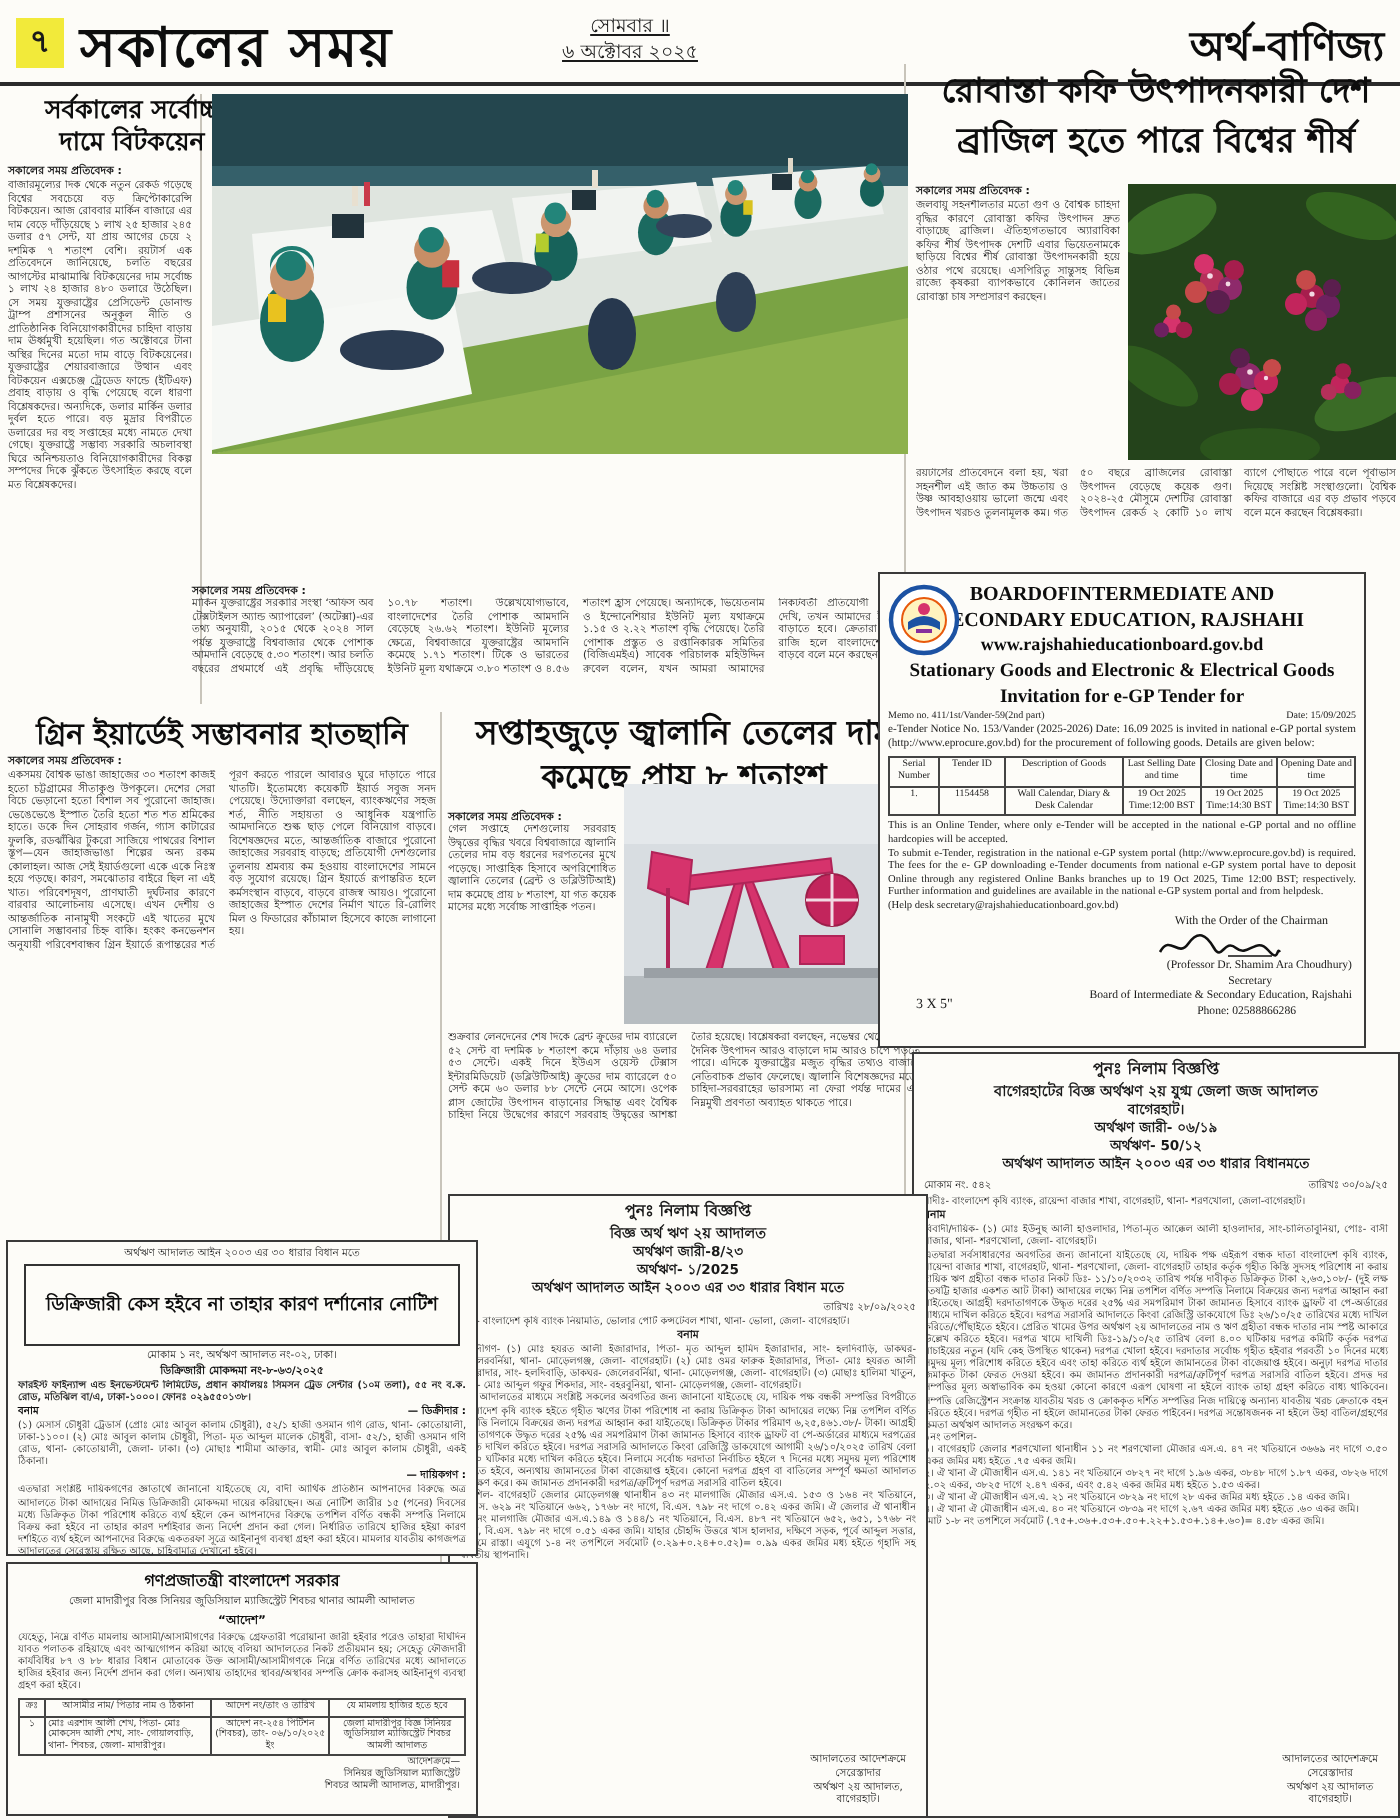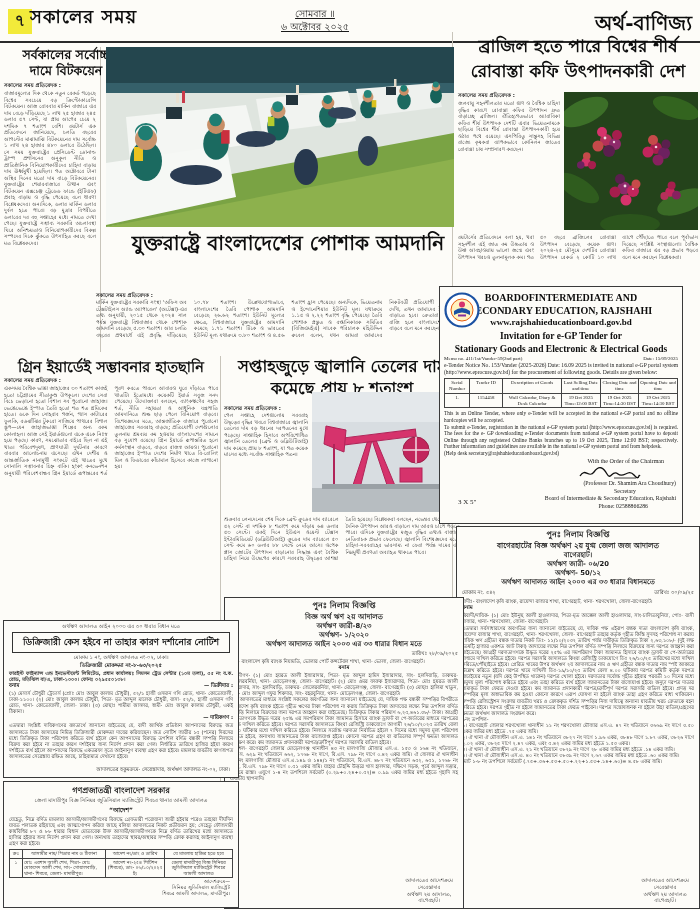--- a/index.html
+++ b/index.html
@@ -28,21 +28,21 @@
       padding:1px;text-align:center;font-weight:normal;vertical-align:top;}
   .sigblock{font-size:5.2px;line-height:1.3;text-align:center;}
 </style>
 </head>
 <body>
 
 <div id="paper">
 
   <div class="abs" style="left:8px;top:9px;width:24px;height:25px;background:#f2ea3a;
        display:flex;align-items:center;justify-content:center;font-size:16px;font-weight:bold;">৭</div>
-  <div class="abs hl" style="left:30px;top:3px;font-size:18px;letter-spacing:1px;">সকালের সময়</div>
+  <div class="abs hl" style="left:40px;top:3px;font-size:27px;letter-spacing:1px;">সকালের সময়</div>
   <div class="abs ctr" style="left:255px;top:8px;width:120px;font-size:9.5px;line-height:1.35;text-decoration:underline;">
     <div>সোমবার ॥</div>
     <div>৬ অক্টোবর ২০২৫</div>
   </div>
   <div class="abs hl rt" style="right:8px;top:8px;width:200px;font-size:20px;">অর্থ-বাণিজ্য</div>
   <div class="abs" style="left:0;top:41px;width:700px;height:2px;background:#2b2b2b;"></div>
 
   <div class="abs vrule" style="left:100px;top:47px;height:305px;"></div>
   <div class="abs vrule" style="left:220px;top:356px;height:550px;"></div>
   <div class="abs vrule" style="left:452px;top:32px;height:874px;"></div>
@@ -123,21 +123,20 @@
         <ellipse cx="236" cy="66" rx="14" ry="6" fill="#33445a"></ellipse>
         <ellipse cx="90" cy="128" rx="26" ry="10" fill="#2b3c52"></ellipse>
 
         <ellipse cx="200" cy="120" rx="12" ry="18" fill="#27384e"></ellipse>
         <ellipse cx="262" cy="104" rx="10" ry="15" fill="#2e3f55"></ellipse>
       </g>
     </svg>
   </div>
 
   <div class="abs hl ctr" style="left:96px;top:230px;width:384px;font-size:20px;line-height:1.3;">
-    <div>যুক্তরাষ্ট্রে বাংলাদেশের পোশাক আমদানি</div>
   </div>
   <div class="abs byline" style="left:96px;top:292px;width:180px;">সকালের সময় প্রতিবেদক :</div>
   <div class="abs tiny c4" style="left:96px;top:299px;width:384px;height:54px;">মার্কিন যুক্তরাষ্ট্রের সরকারি সংস্থা ‘অফিস অব টেক্সটাইলস অ্যান্ড অ্যাপারেল’ (অটেক্সা)-এর তথ্য অনুযায়ী, ২০১৫ থেকে ২০২৪ সাল পর্যন্ত যুক্তরাষ্ট্রে বিশ্ববাজার থেকে পোশাক আমদানি বেড়েছে ৫.৩০ শতাংশ। আর চলতি বছরের প্রথমার্ধে এই প্রবৃদ্ধি দাঁড়িয়েছে ১০.৭৮ শতাংশ। উল্লেখযোগ্যভাবে, বাংলাদেশের তৈরি পোশাক আমদানি বেড়েছে ২৬.৬২ শতাংশ। ইউনিট মূল্যের ক্ষেত্রে, বিশ্ববাজারে যুক্তরাষ্ট্রের আমদানি কমেছে ১.৭১ শতাংশ। টিকে ও ভারতের ইউনিট মূল্য যথাক্রমে ৩.৮০ শতাংশ ও ৪.৫৬ শতাংশ হ্রাস পেয়েছে। অন্যদিকে, ভিয়েতনাম ও ইন্দোনেশিয়ার ইউনিট মূল্য যথাক্রমে ১.১৫ ও ২.২২ শতাংশ বৃদ্ধি পেয়েছে। তৈরি পোশাক প্রস্তুত ও রপ্তানিকারক সমিতির (বিজিএমইএ) সাবেক পরিচালক মহিউদ্দিন রুবেল বলেন, যখন আমরা আমাদের নিকটবর্তী প্রতিযোগী দেশের পরিসংখ্যান দেখি, তখন আমাদের ইউনিট মূল্য আরও বাড়াতে হবে। ক্রেতারা সঠিক মূল্য দিতে রাজি হলে বাংলাদেশের রপ্তানি আরও বাড়বে বলে মনে করছেন সংশ্লিষ্টরা।</div>
 
   <div class="abs hl ctr" style="left:3px;top:356px;width:216px;font-size:14.5px;">গ্রিন ইয়ার্ডেই সম্ভাবনার হাতছানি</div>
   <div class="abs byline" style="left:4px;top:377px;width:214px;">সকালের সময় প্রতিবেদক :</div>
   <div class="abs tiny c2" style="left:4px;top:385px;width:214px;height:232px;">একসময় বৈশ্বিক ভাঙা জাহাজের ৩০ শতাংশ কাজই হতো চট্টগ্রামের সীতাকুণ্ড উপকূলে। দেশের সেরা বিচে ভেড়ানো হতো বিশাল সব পুরোনো জাহাজ। ভেঙেভেঙে ইস্পাত তৈরি হতো শত শত শ্রমিকের হাতে। ডকে দিন সোহরাব গর্জন, গ্যাস কাটারের ফুলকি, রডঝাঁঝির টুকরো সাজিয়ে পাথরের বিশাল স্তূপ—যেন জাহাজভাঙা শিল্পের অন্য রকম কোলাহল। আজ সেই ইয়ার্ডগুলো একে একে নিঃস্ব হয়ে পড়ছে। কারণ, সমঝোতার বাইরে ছিল না এই খাত। পরিবেশদূষণ, প্রাণঘাতী দুর্ঘটনার কারণে বারবার আলোচনায় এসেছে। এখন দেশীয় ও আন্তর্জাতিক নানামুখী সংকটে এই খাতের মুখে সোনালি সম্ভাবনার চিহ্ন বাকি। হংকং কনভেনশন অনুযায়ী পরিবেশবান্ধব গ্রিন ইয়ার্ডে রূপান্তরের শর্ত পূরণ করতে পারলে আবারও ঘুরে দাঁড়াতে পারে খাতটি। ইতোমধ্যে কয়েকটি ইয়ার্ড সবুজ সনদ পেয়েছে। উদ্যোক্তারা বলছেন, ব্যাংকঋণের সহজ শর্ত, নীতি সহায়তা ও আধুনিক যন্ত্রপাতি আমদানিতে শুল্ক ছাড় পেলে বিনিয়োগ বাড়বে। বিশেষজ্ঞদের মতে, আন্তর্জাতিক বাজারে পুরোনো জাহাজের সরবরাহ বাড়ছে; প্রতিযোগী দেশগুলোর তুলনায় শ্রমব্যয় কম হওয়ায় বাংলাদেশের সামনে বড় সুযোগ রয়েছে। গ্রিন ইয়ার্ডে রূপান্তরিত হলে কর্মসংস্থান বাড়বে, বাড়বে রাজস্ব আয়ও। পুরোনো জাহাজের ইস্পাত দেশের নির্মাণ খাতে রি-রোলিং মিল ও ফিডারের কাঁচামাল হিসেবে কাজে লাগানো হয়।</div>
 
   <div class="abs hl ctr" style="left:224px;top:356px;width:236px;font-size:16.5px;line-height:1.35;">
     <div>সপ্তাহজুড়ে জ্বালানি তেলের দাম</div>
@@ -162,22 +161,22 @@
       <circle cx="104" cy="58" r="13" fill="#c2255c" stroke="#9c1f4a"></circle>
       <line x1="104" y1="45" x2="104" y2="71" stroke="#f1dbe4" stroke-width="1.5"></line>
       <line x1="91" y1="58" x2="117" y2="58" stroke="#f1dbe4" stroke-width="1.5"></line>
       <line x1="22" y1="52" x2="22" y2="96" stroke="#b02458" stroke-width="2"></line>
       <rect x="10" y="92" width="120" height="5" fill="#9aa0a5"></rect>
     </svg>
   </div>
   <div class="abs tiny c2" style="left:224px;top:516px;width:236px;height:76px;">শুক্রবার লেনদেনের শেষ দিকে ব্রেন্ট ক্রুডের দাম ব্যারেলে ৫২ সেন্ট বা দশমিক ৮ শতাংশ কমে দাঁড়ায় ৬৪ ডলার ৫৩ সেন্টে। একই দিনে ইউএস ওয়েস্ট টেক্সাস ইন্টারমিডিয়েট (ডব্লিউটিআই) ক্রুডের দাম ব্যারেলে ৫০ সেন্ট কমে ৬০ ডলার ৮৮ সেন্টে নেমে আসে। ওপেক প্লাস জোটের উৎপাদন বাড়ানোর সিদ্ধান্ত এবং বৈশ্বিক চাহিদা নিয়ে উদ্বেগের কারণে সরবরাহ উদ্বৃত্তের আশঙ্কা তৈরি হয়েছে। বিশ্লেষকরা বলছেন, নভেম্বর থেকে জোটটি দৈনিক উৎপাদন আরও বাড়ালে দাম আরও চাপে পড়তে পারে। এদিকে যুক্তরাষ্ট্রের মজুত বৃদ্ধির তথ্যও বাজারে নেতিবাচক প্রভাব ফেলেছে। জ্বালানি বিশেষজ্ঞদের মতে, চাহিদা-সরবরাহের ভারসাম্য না ফেরা পর্যন্ত দামের এই নিম্নমুখী প্রবণতা অব্যাহত থাকতে পারে।</div>
 
   <div class="abs hl ctr" style="left:458px;top:34px;width:240px;font-size:17px;line-height:1.45;">
+    <div>রোবাস্তা কফি উৎপাদনকারী দেশ</div>
     <div>ব্রাজিল হতে পারে বিশ্বের শীর্ষ</div>
-    <div>রোবাস্তা কফি উৎপাদনকারী দেশ</div>
   </div>
   <div class="abs byline" style="left:458px;top:92px;width:104px;">সকালের সময় প্রতিবেদক :</div>
   <div class="abs tiny" style="left:458px;top:100px;width:102px;height:130px;">জলবায়ু সহনশীলতার মতো গুণ ও বৈশ্বিক চাহিদা বৃদ্ধির কারণে রোবাস্তা কফির উৎপাদন দ্রুত বাড়াচ্ছে ব্রাজিল। ঐতিহ্যগতভাবে অ্যারাবিকা কফির শীর্ষ উৎপাদক দেশটি এবার ভিয়েতনামকে ছাড়িয়ে বিশ্বের শীর্ষ রোবাস্তা উৎপাদনকারী হয়ে ওঠার পথে রয়েছে। এসপিরিতু সান্তুসহ বিভিন্ন রাজ্যে কৃষকরা ব্যাপকভাবে কোনিলন জাতের রোবাস্তা চাষ সম্প্রসারণ করছেন।</div>
 
   <div class="abs" style="left:564px;top:92px;width:134px;height:138px;">
     <svg width="134" height="138" viewBox="0 0 134 138" preserveAspectRatio="none">
       <rect width="134" height="138" fill="#24431b"></rect>
       <ellipse cx="20" cy="20" rx="26" ry="12" fill="#3c6f28" transform="rotate(-24 20 20)"></ellipse>
       <ellipse cx="112" cy="16" rx="24" ry="10" fill="#33641f" transform="rotate(18 112 16)"></ellipse>
       <ellipse cx="14" cy="96" rx="24" ry="10" fill="#2f5c1e" transform="rotate(32 14 96)"></ellipse>
@@ -239,22 +238,22 @@
         <circle cx="18" cy="12.5" r="3" fill="#d6336c"></circle>
         <rect x="14" y="22.5" width="8" height="2" fill="#862e9c"></rect>
       </svg>
     </div>
     <div class="ctr hl" style="margin-top:5px;font-size:10px;line-height:1.25;font-family:'Liberation Serif',serif;">
       <div>BOARDOFINTERMEDIATE AND</div>
       <div>SECONDARY EDUCATION, RAJSHAHI</div>
       <div style="font-size:9px;">www.rajshahieducationboard.gov.bd</div>
     </div>
     <div class="ctr hl" style="margin-top:2px;font-size:9.5px;line-height:1.3;">
+      <div>Stationary Goods and Electronic &amp; Electrical Goods</div>
       <div>Invitation for e-GP Tender for</div>
-      <div>Stationary Goods and Electronic &amp; Electrical Goods</div>
     </div>
     <div style="display:flex;justify-content:space-between;padding:1px 4px;font-size:5px;">
       <span>Memo no. 411/1st/Vander-59(2nd part)</span>
       <span>Date: 15/09/2025</span>
     </div>
     <div class="tiny serif" style="padding:0 4px;font-size:5.6px;">e-Tender Notice No. 153/Vander (2025-2026) Date: 16.09 2025 is invited in national e-GP portal system (http://www.eprocure.gov.bd) for the procurement of following goods. Details are given below:</div>
     <table class="tnd" style="margin:2px 4px;width:calc(100% - 8px);">
       <tbody>
           <tr>
         <th style="width:22px;">Serial Number</th>
@@ -290,21 +289,21 @@
       <div>Board of Intermediate &amp; Secondary Education, Rajshahi</div>
       <div style="padding-right:28px;">Phone: 02588866286</div>
     </div>
   </div>
   <div class="abs serif" style="left:458px;top:498px;font-size:7px;">3 X 5"</div>
 
   <div class="abs box" style="left:456px;top:526px;width:242px;height:381px;">
     <div class="noticehead" style="margin-top:3px;font-size:8px;">পুনঃ নিলাম বিজ্ঞপ্তি</div>
     <div class="noticehead" style="font-size:7.3px;">বাগেরহাটের বিজ্ঞ অর্থঋণ ২য় যুগ্ম জেলা জজ আদালত</div>
     <div class="noticehead" style="font-size:6.8px;">বাগেরহাট।</div>
-    <div class="noticehead" style="font-size:6.8px;">অর্থঋণ জারী- ০৬/20</div>
+    <div class="noticehead" style="font-size:6.8px;">অর্থঋণ জারী- ০৬/১৯</div>
     <div class="noticehead" style="font-size:6.8px;">অর্থঋণ- 50/১২</div>
     <div class="noticehead" style="font-size:6.8px;">অর্থঋণ আদালত আইন ২০০৩ এর ৩৩ ধারার বিধানমতে</div>
     <div style="display:flex;justify-content:space-between;padding:2px 5px 0;font-size:5px;">
       <span>মোকাম নং. ৫৪২</span>
       <span>তারিখঃ ৩০/০৯/২৫</span>
     </div>
     <div class="tiny2" style="padding:1px 5px 0;">বাদীঃ- বাংলাদেশ কৃষি ব্যাংক, রায়েন্দা বাজার শাখা, বাগেরহাট, থানা- শরণখোলা, জেলা-বাগেরহাট।</div>
     <div class="hl" style="padding:0 5px;font-size:5.4px;">বনাম</div>
     <div class="tiny2" style="padding:0 5px;height:284px;white-space:pre-line;">বিবাদী/দায়িক- (১) মোঃ ইউনুছ আলী হাওলাদার, পিতা-মৃত আক্কেল আলী হাওলাদার, সাং-চালিতাবুনিয়া, পোঃ- বাসী বাজার, থানা- শরণখোলা, জেলা- বাগেরহাট।
 এতদ্বারা সর্বসাধারণের অবগতির জন্য জানানো যাইতেছে যে, দায়িক পক্ষ এইরূপ বন্ধক দাতা বাংলাদেশ কৃষি ব্যাংক, রায়েন্দা বাজার শাখা, বাগেরহাট, থানা- শরণখোলা, জেলা- বাগেরহাট তাহার কর্তৃক গৃহীত কিস্তি সুদসহ পরিশোধ না করায় দায়িক ঋণ গ্রহীতা বন্ধক দাতার নিকট ডিঃ- ১১/১০/২০৩২ তারিখ পর্যন্ত দাবীকৃত ডিক্রিকৃত টাকা ২,৬৩,১০৮/- (দুই লক্ষ তেষট্টি হাজার একশত আট টাকা) আদায়ের লক্ষ্যে নিম্ন তপশিল বর্ণিত সম্পত্তি নিলামে বিক্রয়ের জন্য দরপত্র আহ্বান করা যাইতেছে। আগ্রহী দরদাতাগণকে উদ্ধৃত দরের ২৫% এর সমপরিমাণ টাকা জামানত হিসাবে ব্যাংক ড্রাফট বা পে-অর্ডারের মাধ্যমে দাখিল করিতে হইবে। দরপত্র সরাসরি আদালতে কিংবা রেজিস্ট্রি ডাকযোগে ডিঃ ২৬/১০/২৫ তারিখের মধ্যে দাখিল করিতে/পৌঁছাইতে হইবে। প্রেরিত খামের উপর অর্থঋণ ২য় আদালতের নাম ও ঋণ গ্রহীতা বন্ধক দাতার নাম স্পষ্ট আকারে উল্লেখ করিতে হইবে। দরপত্র খামে দাখিলী ডিঃ-১৯/১০/২৫ তারিখ বেলা ৪.০০ ঘটিকায় দরপত্র কমিটি কর্তৃক দরপত্র যাচাইয়ের নতুন (যদি কেহ উপস্থিত থাকেন) দরপত্র খোলা হইবে। দরদাতার সর্বোচ্চ গৃহীত হইবার পরবর্তী ১০ দিনের মধ্যে সমুদয় মূল্য পরিশোধ করিতে হইবে এবং তাহা করিতে ব্যর্থ হইলে জামানতের টাকা বাজেয়াপ্ত হইবে। অনুঢ়া দরপত্র দাতার জমাকৃত টাকা ফেরত দেওয়া হইবে। কম জামানত প্রদানকারী দরপত্র/ত্রুটিপূর্ণ দরপত্র সরাসরি বাতিল হইবে। প্রদত্ত দর সম্পত্তির মূল্য অস্বাভাবিক কম হওয়া কোনো কারণে এরূপ ঘোষণা না হইলে ব্যাংক তাহা গ্রহণ করিতে বাধ্য থাকিবেন। সম্পত্তি রেজিস্ট্রেশন সংক্রান্ত যাবতীয় খরচ ও ক্রোককৃত দর্শিত সম্পত্তির নিজ দায়িত্বে অন্যান্য যাবতীয় খরচ ক্রেতাকে বহন করিতে হইবে। দরপত্র গৃহীত না হইলে জামানতের টাকা ফেরত পাইবেন। দরপত্র সন্তোষজনক না হইলে উহা বাতিল/গ্রহণের ক্ষমতা অর্থঋণ আদালত সংরক্ষণ করে।
@@ -319,39 +318,39 @@
       <div>সেরেস্তাদার</div>
       <div>অর্থঋণ ২য় আদালত</div>
       <div>বাগেরহাট।</div>
     </div>
   </div>
 
   <div class="abs box" style="left:224px;top:597px;width:238px;height:310px;">
     <div class="noticehead" style="margin-top:3px;font-size:8px;">পুনঃ নিলাম বিজ্ঞপ্তি</div>
     <div class="noticehead" style="font-size:7.2px;">বিজ্ঞ অর্থ ঋণ ২য় আদালত</div>
     <div class="noticehead" style="font-size:6.8px;">অর্থঋণ জারী-8/২৩</div>
-    <div class="noticehead" style="font-size:6.8px;">অর্থঋণ- ১/২০২০</div>
+    <div class="noticehead" style="font-size:6.8px;">অর্থঋণ- ১/2025</div>
     <div class="noticehead" style="font-size:6.8px;">অর্থঋণ আদালত আইন ২০০৩ এর ৩৩ ধারার বিধান মতে</div>
     <div class="rt" style="padding:1px 5px 0;font-size:5px;">তারিখঃ ২৮/০৯/২০২৫</div>
     <div class="tiny2" style="padding:0 5px;">বাদী- বাংলাদেশ কৃষি ব্যাংক নিয়ামতি, ভোলার পোর্ট কন্সটেবল শাখা, থানা- ভোলা, জেলা- বাগেরহাট।</div>
     <div class="hl ctr" style="font-size:5.4px;">বনাম</div>
     <div class="tiny2" style="padding:0 5px;height:216px;white-space:pre-line;">বিবাদীগণ- (১) মোঃ হযরত আলী ইজারাদার, পিতা- মৃত আব্দুল হামিদ ইজারাদার, সাং- হলদিবাড়ি, ডাকঘর- জেলেরবর্নিয়া, থানা- মোড়েলগঞ্জ, জেলা- বাগেরহাট। (২) মোঃ ওমর ফারুক ইজারাদার, পিতা- মোঃ হযরত আলী ইজারাদার, সাং- হলদিবাড়ি, ডাকঘর- জেলেরবর্নিয়া, থানা- মোড়েলগঞ্জ, জেলা- বাগেরহাট। (৩) মোছাঃ হালিমা খাতুন, স্বামী- মোঃ আব্দুল গফুর শিকদার, সাং- বহরবুনিয়া, থানা- মোড়েলগঞ্জ, জেলা- বাগেরহাট।
 অত্র আদালতের মাধ্যমে সংশ্লিষ্ট সকলের অবগতির জন্য জানানো যাইতেছে যে, দায়িক পক্ষ বন্ধকী সম্পত্তির বিপরীতে বাংলাদেশ কৃষি ব্যাংক হইতে গৃহীত ঋণের টাকা পরিশোধ না করায় ডিক্রিকৃত টাকা আদায়ের লক্ষ্যে নিম্ন তপশিল বর্ণিত সম্পত্তি নিলামে বিক্রয়ের জন্য দরপত্র আহ্বান করা যাইতেছে। ডিক্রিকৃত টাকার পরিমাণ ৬,২৫,৪৬১.৩৮/- টাকা। আগ্রহী দরদাতাগণকে উদ্ধৃত দরের ২৫% এর সমপরিমাণ টাকা জামানত হিসাবে ব্যাংক ড্রাফট বা পে-অর্ডারের মাধ্যমে দরপত্রের সহিত দাখিল করিতে হইবে। দরপত্র সরাসরি আদালতে কিংবা রেজিস্ট্রি ডাকযোগে আগামী ২৬/১০/২০২৫ তারিখ বেলা ২.০০ ঘটিকার মধ্যে দাখিল করিতে হইবে। নিলামে সর্বোচ্চ দরদাতা নির্বাচিত হইলে ৭ দিনের মধ্যে সমুদয় মূল্য পরিশোধ করিতে হইবে, অন্যথায় জামানতের টাকা বাজেয়াপ্ত হইবে। কোনো দরপত্র গ্রহণ বা বাতিলের সম্পূর্ণ ক্ষমতা আদালত সংরক্ষণ করে। কম জামানত প্রদানকারী দরপত্র/ত্রুটিপূর্ণ দরপত্র সরাসরি বাতিল হইবে।
 তপশিল- বাগেরহাট জেলার মোড়েলগঞ্জ থানাধীন ৪৩ নং মালগাজি মৌজার এস.এ. ১৫৩ ও ১৬৪ নং খতিয়ানে, বি.এস. ৬২৯ নং খতিয়ানে ৬৬২, ১৭৬৮ নং দাগে, বি.এস. ৭৯৮ নং দাগে ০.৪২ একর জমি। ঐ জেলার ঐ থানাধীন ২৬ নং মালগাজি মৌজার এস.এ.১৪৯ ও ১৪৪/১ নং খতিয়ানে, বি.এস. ৪৮৭ নং খতিয়ানে ৬৫২, ৬৫১, ১৭৬৮ নং দাগে, বি.এস. ৭৯৮ নং দাগে ০.৫১ একর জমি। যাহার চৌহদ্দি উত্তরে খাস হালদার, দক্ষিণে সড়ক, পূর্বে আব্দুল সত্তার, পশ্চিমে রাস্তা। এযুগে ১-৪ নং তপশিলে সর্বমোট (০.২৯+০.২৪+০.৫২)= ০.৯৯ একর জমির মধ্য হইতে গৃহাদি সহ যাবতীয় স্থাপনাদি।</div>
     <div class="abs rt sigblock" style="right:10px;bottom:4px;">
       <div>আদালতের আদেশক্রমে</div>
       <div>সেরেস্তাদার</div>
       <div>অর্থঋণ ২য় আদালত,</div>
       <div>বাগেরহাট।</div>
     </div>
   </div>
 
   <div class="abs box" style="left:3px;top:620px;width:234px;height:156px;">
     <div class="ctr" style="margin-top:2px;font-size:5.2px;">অর্থঋণ আদালত আইন ২০০৩ এর ৩০ ধারার বিধান মতে</div>
-    <div class="hl ctr" style="margin:1px 8px;border:1px solid #333;font-size:9px;padding:2px 0;">ডিক্রিজারী কেস হইবে না তাহার কারণ দর্শানোর নোটিশ</div>
+    <div class="hl ctr" style="margin:1px 8px;border:1px solid #333;font-size:9px;padding:12px 0;">ডিক্রিজারী কেস হইবে না তাহার কারণ দর্শানোর নোটিশ</div>
     <div class="ctr" style="font-size:5.2px;">মোকাম ১ নং, অর্থঋণ আদালত নং-০২, ঢাকা।</div>
     <div class="hl ctr" style="font-size:5.4px;">ডিক্রিজারী মোকদ্দমা নং-৮-৬৩/২০২৫</div>
     <div class="tiny2 hl" style="padding:0 5px;">ফারইস্ট ফাইন্যান্স এন্ড ইনভেস্টমেন্ট লিমিটেড, প্রধান কার্যালয়ঃ সিমসন ট্রেড সেন্টার (১০ম তলা), ৫৫ নং ব.ক. রোড, মতিঝিল বা/এ, ঢাকা-১০০০। ফোনঃ ০২৯৫৫০১৩৮।</div>
     <div style="display:flex;justify-content:space-between;padding:0 5px;font-size:5.2px;">
       <span class="hl">বনাম</span>
       <span class="hl">— ডিক্রীদার :</span>
     </div>
     <div class="tiny2" style="padding:0 5px;">(১) মেসার্স চৌধুরী ট্রেডার্স (প্রোঃ মোঃ আবুল কালাম চৌধুরী), ৫২/১ হাজী ওসমান গণি রোড, থানা- কোতোয়ালী, ঢাকা-১১০০। (২) মোঃ আবুল কালাম চৌধুরী, পিতা- মৃত আব্দুল মালেক চৌধুরী, বাসা- ৫২/১, হাজী ওসমান গণি রোড, থানা- কোতোয়ালী, জেলা- ঢাকা। (৩) মোছাঃ শামীমা আক্তার, স্বামী- মোঃ আবুল কালাম চৌধুরী, একই ঠিকানা।</div>
     <div class="rt hl" style="padding:0 5px;font-size:5.2px;">— দায়িকগণ :</div>
     <div class="tiny2" style="padding:0 5px;height:44px;">এতদ্বারা সংশ্লিষ্ট দায়িকগণের জ্ঞাতার্থে জানানো যাইতেছে যে, বাদী আর্থিক প্রতিষ্ঠান আপনাদের বিরুদ্ধে অত্র আদালতে টাকা আদায়ের নিমিত্ত ডিক্রিজারী মোকদ্দমা দায়ের করিয়াছেন। অত্র নোটিশ জারীর ১৫ (পনের) দিবসের মধ্যে ডিক্রিকৃত টাকা পরিশোধ করিতে ব্যর্থ হইলে কেন আপনাদের বিরুদ্ধে তপশিল বর্ণিত বন্ধকী সম্পত্তি নিলামে বিক্রয় করা হইবে না তাহার কারণ দর্শাইবার জন্য নির্দেশ প্রদান করা গেল। নির্ধারিত তারিখে হাজির হইয়া কারণ দর্শাইতে ব্যর্থ হইলে আপনাদের বিরুদ্ধে একতরফা সূত্রে আইনানুগ ব্যবস্থা গ্রহণ করা হইবে। মামলার যাবতীয় কাগজপত্র আদালতের সেরেস্তায় রক্ষিত আছে, চাহিবামাত্র দেখানো হইবে।</div>

